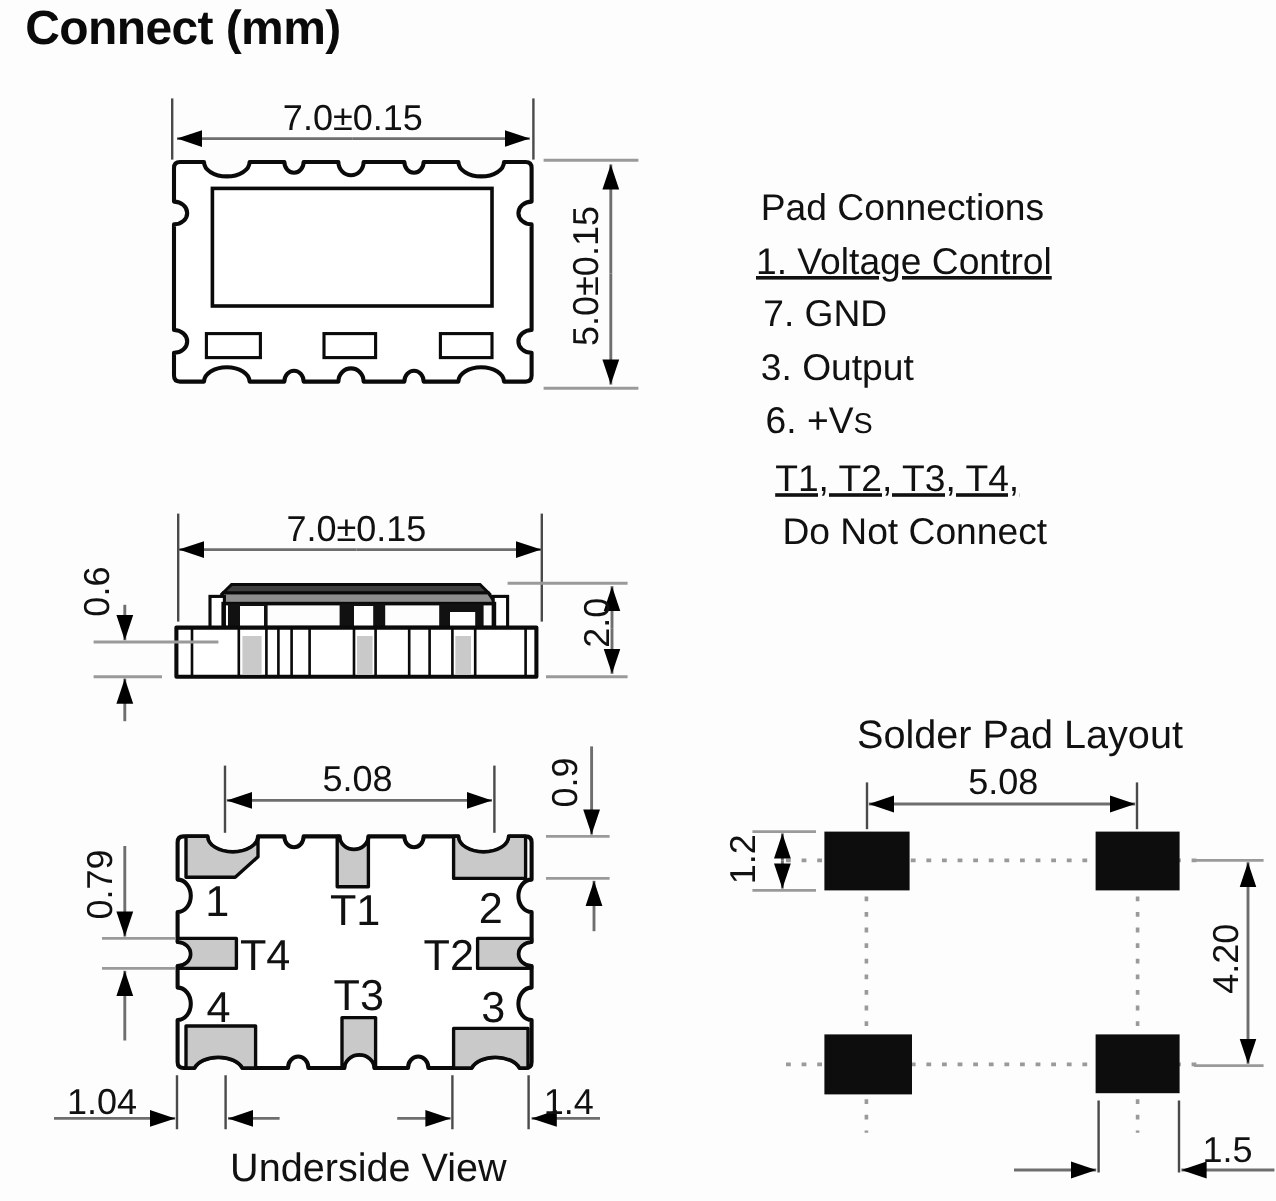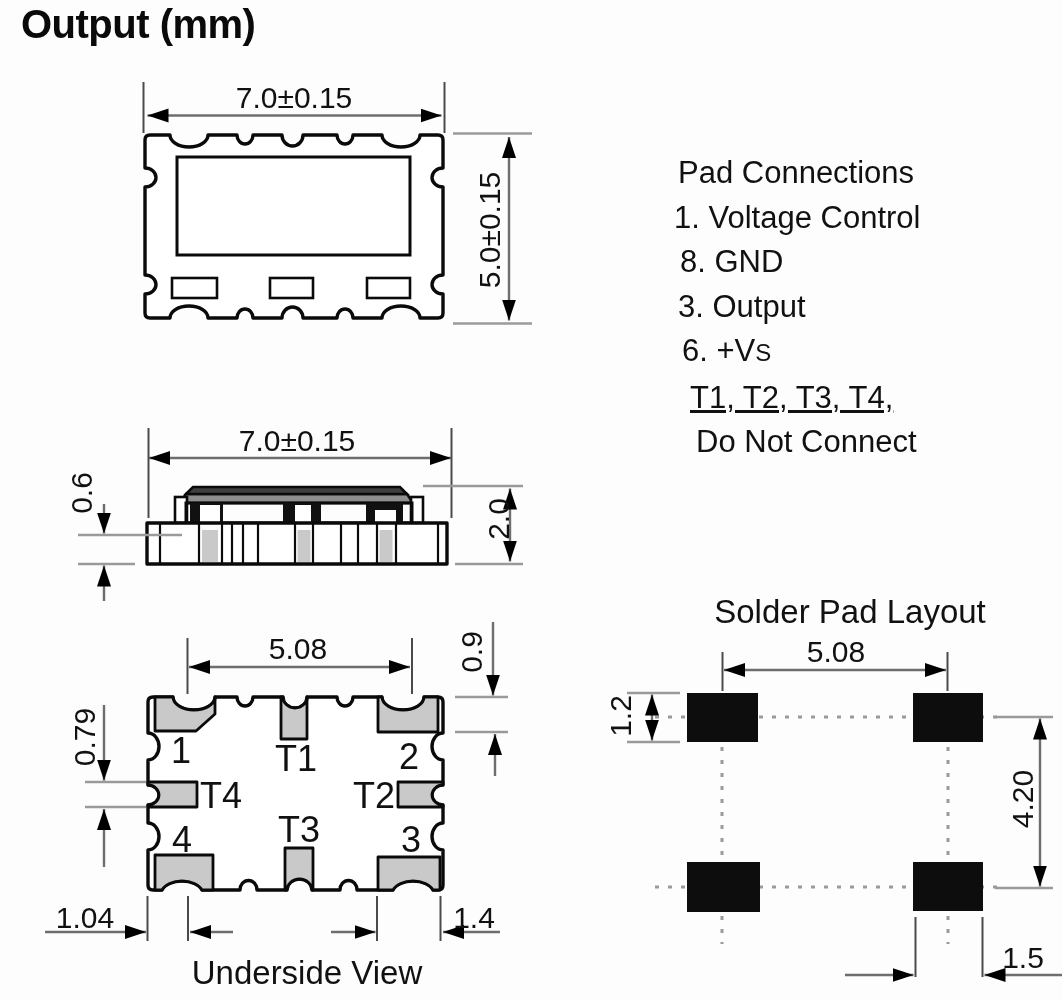--- a/index.html
+++ b/index.html
@@ -21,41 +21,41 @@
   .dim{stroke:#6e6e6e;stroke-width:2.4;fill:none;}
   .ext{stroke:#4a4a4a;stroke-width:2;fill:none;}
   .extg{stroke:#9a9a9a;stroke-width:2.4;fill:none;}
   .dot{stroke:#9a9a9a;stroke-width:3;fill:none;stroke-dasharray:4 9;}
   .vline{stroke:#0a0a0a;stroke-width:2.2;fill:none;}
   .dimtext{font-size:30px;fill:#111;}
   .captext{font-size:33px;fill:#111;}
   .padlabel{font-size:36px;fill:#111;}
   text{font-family:"Liberation Sans","DejaVu Sans",sans-serif;}
   #pad-connections{
-    position:absolute;left:672px;top:151px;
+    position:absolute;left:628px;top:151px;
     font-size:31px;line-height:44.5px;color:#111;white-space:nowrap;
   }
   #pad-connections .l1{padding-left:6px;}
-  #pad-connections .l2{padding-left:2px;}
+  #pad-connections .l2{padding-left:2px;text-decoration:underline;}
   #pad-connections .l3{padding-left:8px;}
   #pad-connections .l4{padding-left:6px;}
   #pad-connections .l5{padding-left:10px;}
   #pad-connections .l6{padding-left:18px;text-decoration:underline;}
   #pad-connections .l7{padding-left:24px;}
   .vsub{font-size:24px;}
 </style>
 </head>
 <body>
 
-<h1 id="page-title">Output (mm)</h1>
+<h1 id="page-title">Connect (mm)</h1>
 
 <div id="pad-connections">
   <div class="l1">Pad Connections</div>
   <div class="l2">1. Voltage Control</div>
-  <div class="l3">8. GND</div>
+  <div class="l3">7. GND</div>
   <div class="l4">3. Output</div>
   <div class="l5"><span>6. +V</span><span class="vsub">S</span></div>
   <div class="l6">T1, T2, T3, T4,</div>
   <div class="l7">Do Not Connect</div>
 </div>
 
 <svg id="drawing" width="1063" height="1001" viewBox="0 0 1063 1001" xmlns="http://www.w3.org/2000/svg">
   <defs>
     <marker id="ah" markerUnits="userSpaceOnUse" markerWidth="22" markerHeight="16" refX="21" refY="8" orient="auto">
       <path d="M0,1 L21,8 L0,15 Z" fill="#000"></path>

